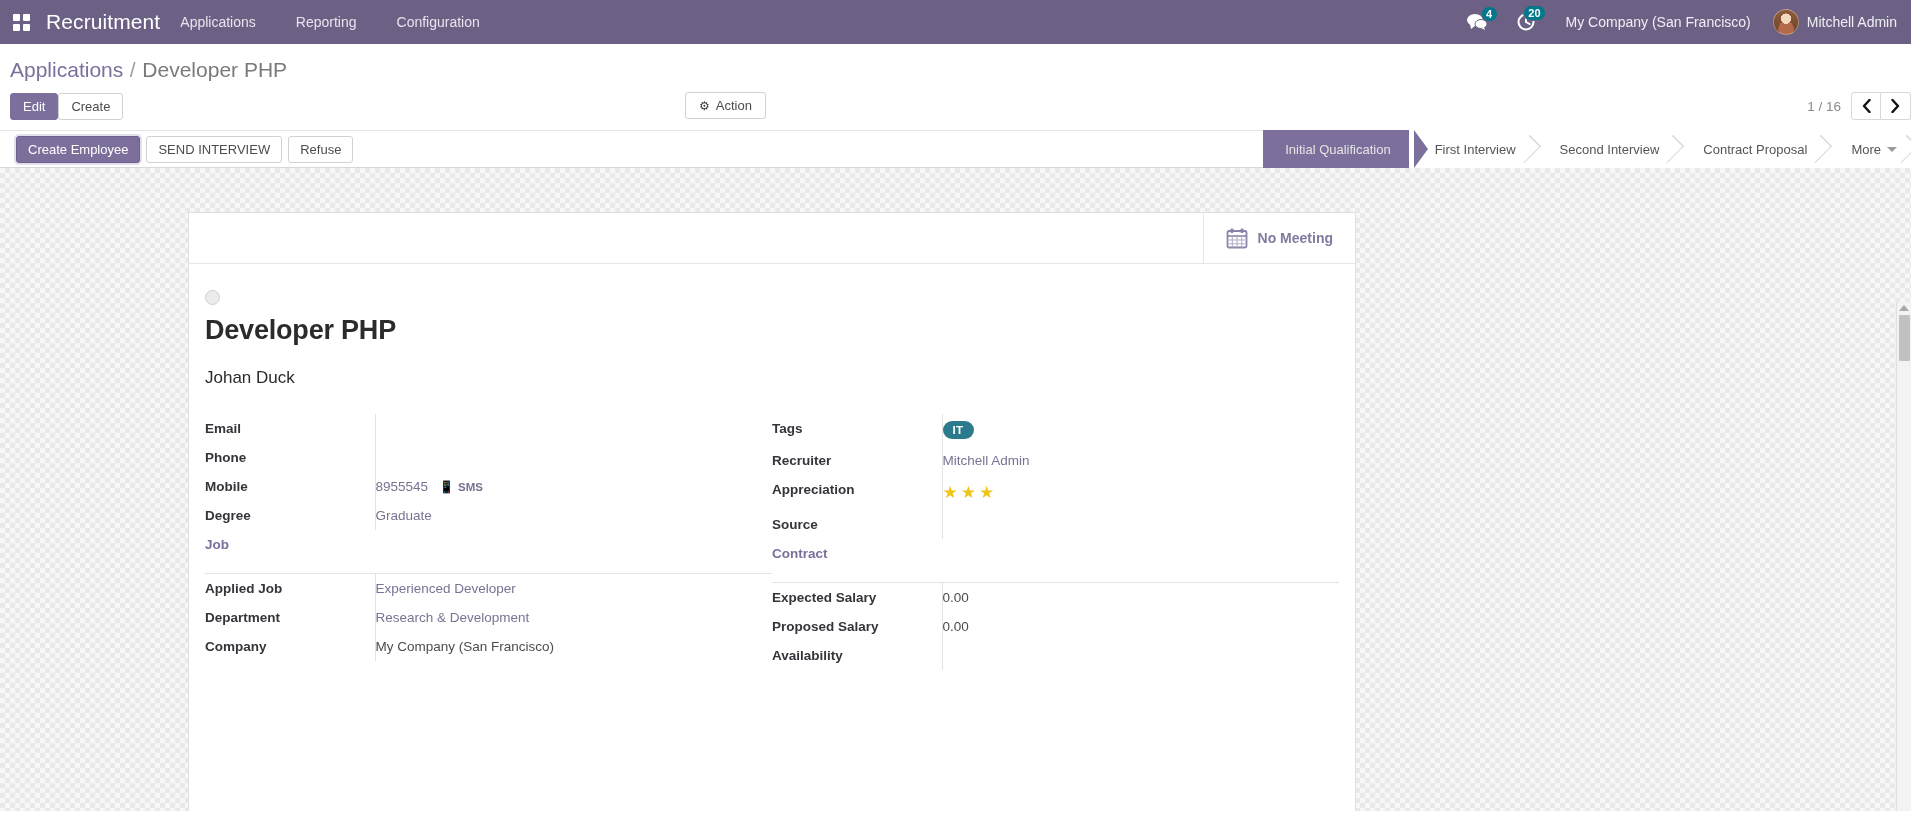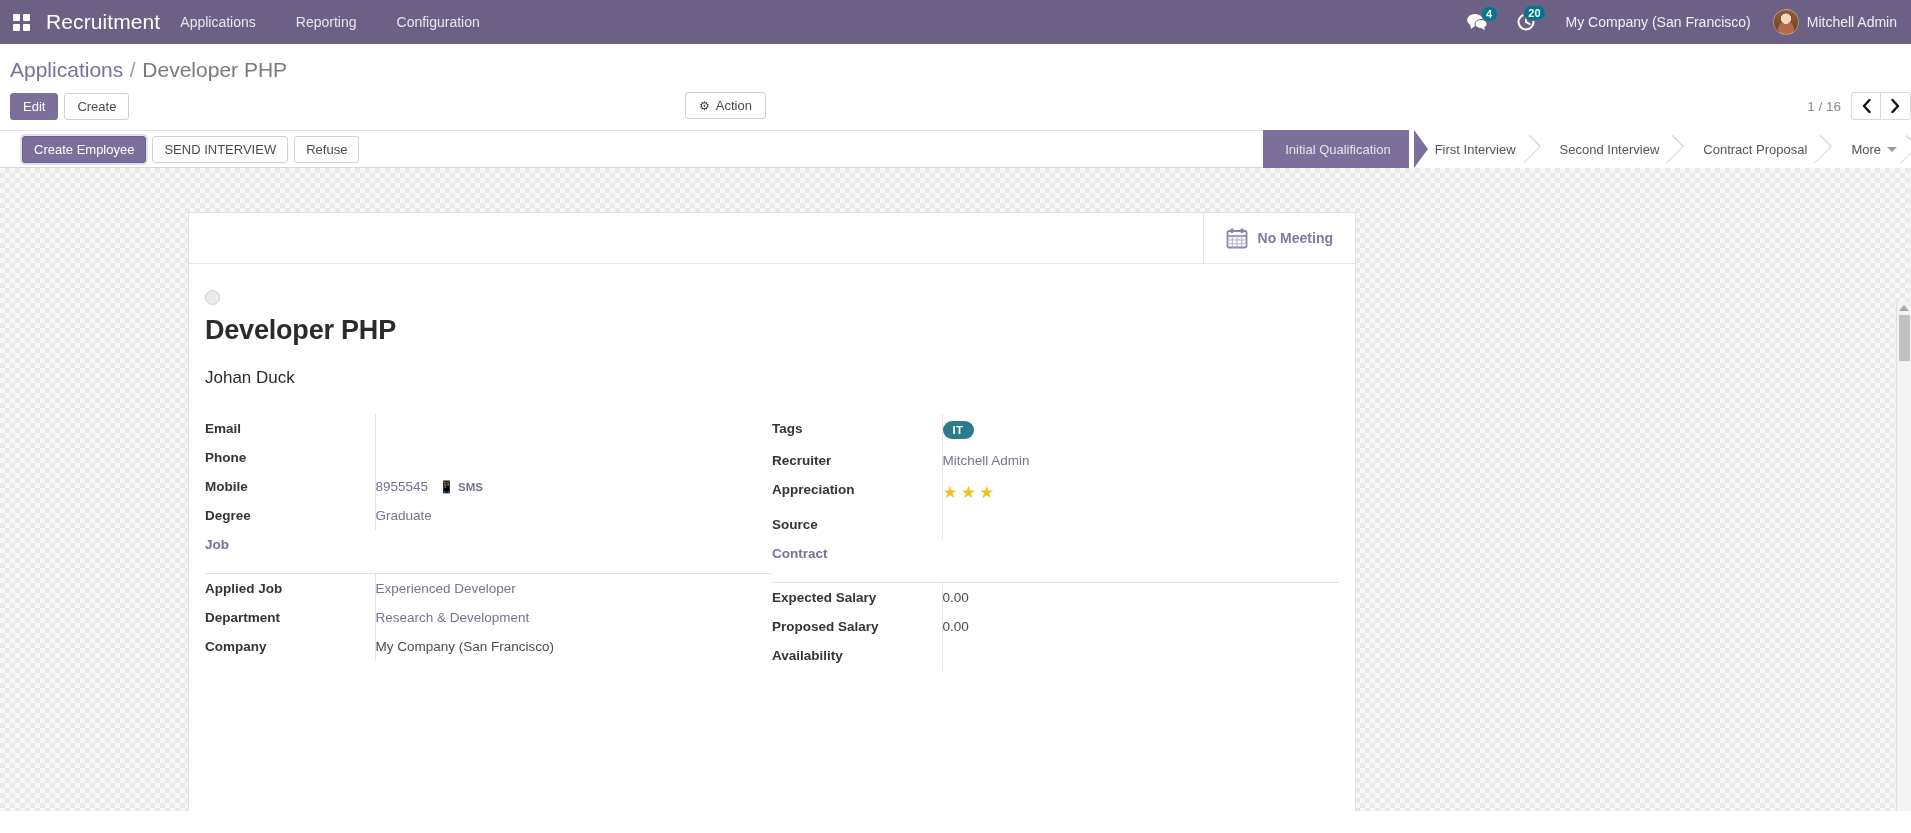--- a/index.html
+++ b/index.html
@@ -57,40 +57,40 @@
     display:flex; align-items:center;
     padding:6px 0 10px 10px;
     position:relative;
   }
   .btn {
     font-size:13px; border-radius:3px; padding:5px 12px;
     border:1px solid #d2d2d2; background:#fff; color:#4c4c4c;
     cursor:pointer; white-space:nowrap;
   }
   .btn-primary { background:#7c6f9c; border-color:#7c6f9c; color:#fff; }
-  .btn + .btn { margin-left:6px; }
+  .btn + .btn { }
   .action-wrap { position:absolute; left:685px; top:6px; }
   .btn-action { display:inline-flex; align-items:center; gap:6px; padding:5px 13px; }
   .gear { font-size:12px; color:#3a3a3a; }
   .pager { margin-left:auto; display:flex; align-items:center; gap:10px; }
   .pager-label { color:#8a8a8a; font-size:13.5px; }
   .pager-btns { display:flex; }
   .pager-btn {
     width:30px; height:28px; border:1px solid #d8d8d8; background:#fff;
     display:flex; align-items:center; justify-content:center;
     cursor:pointer; font-size:15px; color:#111; font-weight:bold;
   }
   .pager-btn:first-child { border-radius:3px 0 0 3px; }
   .pager-btn:last-child { border-radius:0 3px 3px 0; border-left:none; }
 
   
   .statusbar-row {
     display:flex; align-items:center;
     border-top:1px solid #e4e4e4; border-bottom:1px solid #d8d8d8;
-    background:#fff; height:38px; padding:0 0 0 22px;
+    background:#fff; height:38px; padding:0 0 0 16px;
     position:relative;
   }
   .sb-buttons { display:flex; align-items:center; gap:0; }
   .sb-btn {
     font-size:13px; padding:5px 11px; border:1px solid #d2d2d2;
     background:#fff; border-radius:3px; cursor:pointer; color:#4c4c4c;
     margin-right:6px; white-space:nowrap;
   }
   .sb-btn.primary {
     background:#7c6f9c; border-color:#6d6090; color:#fff;

